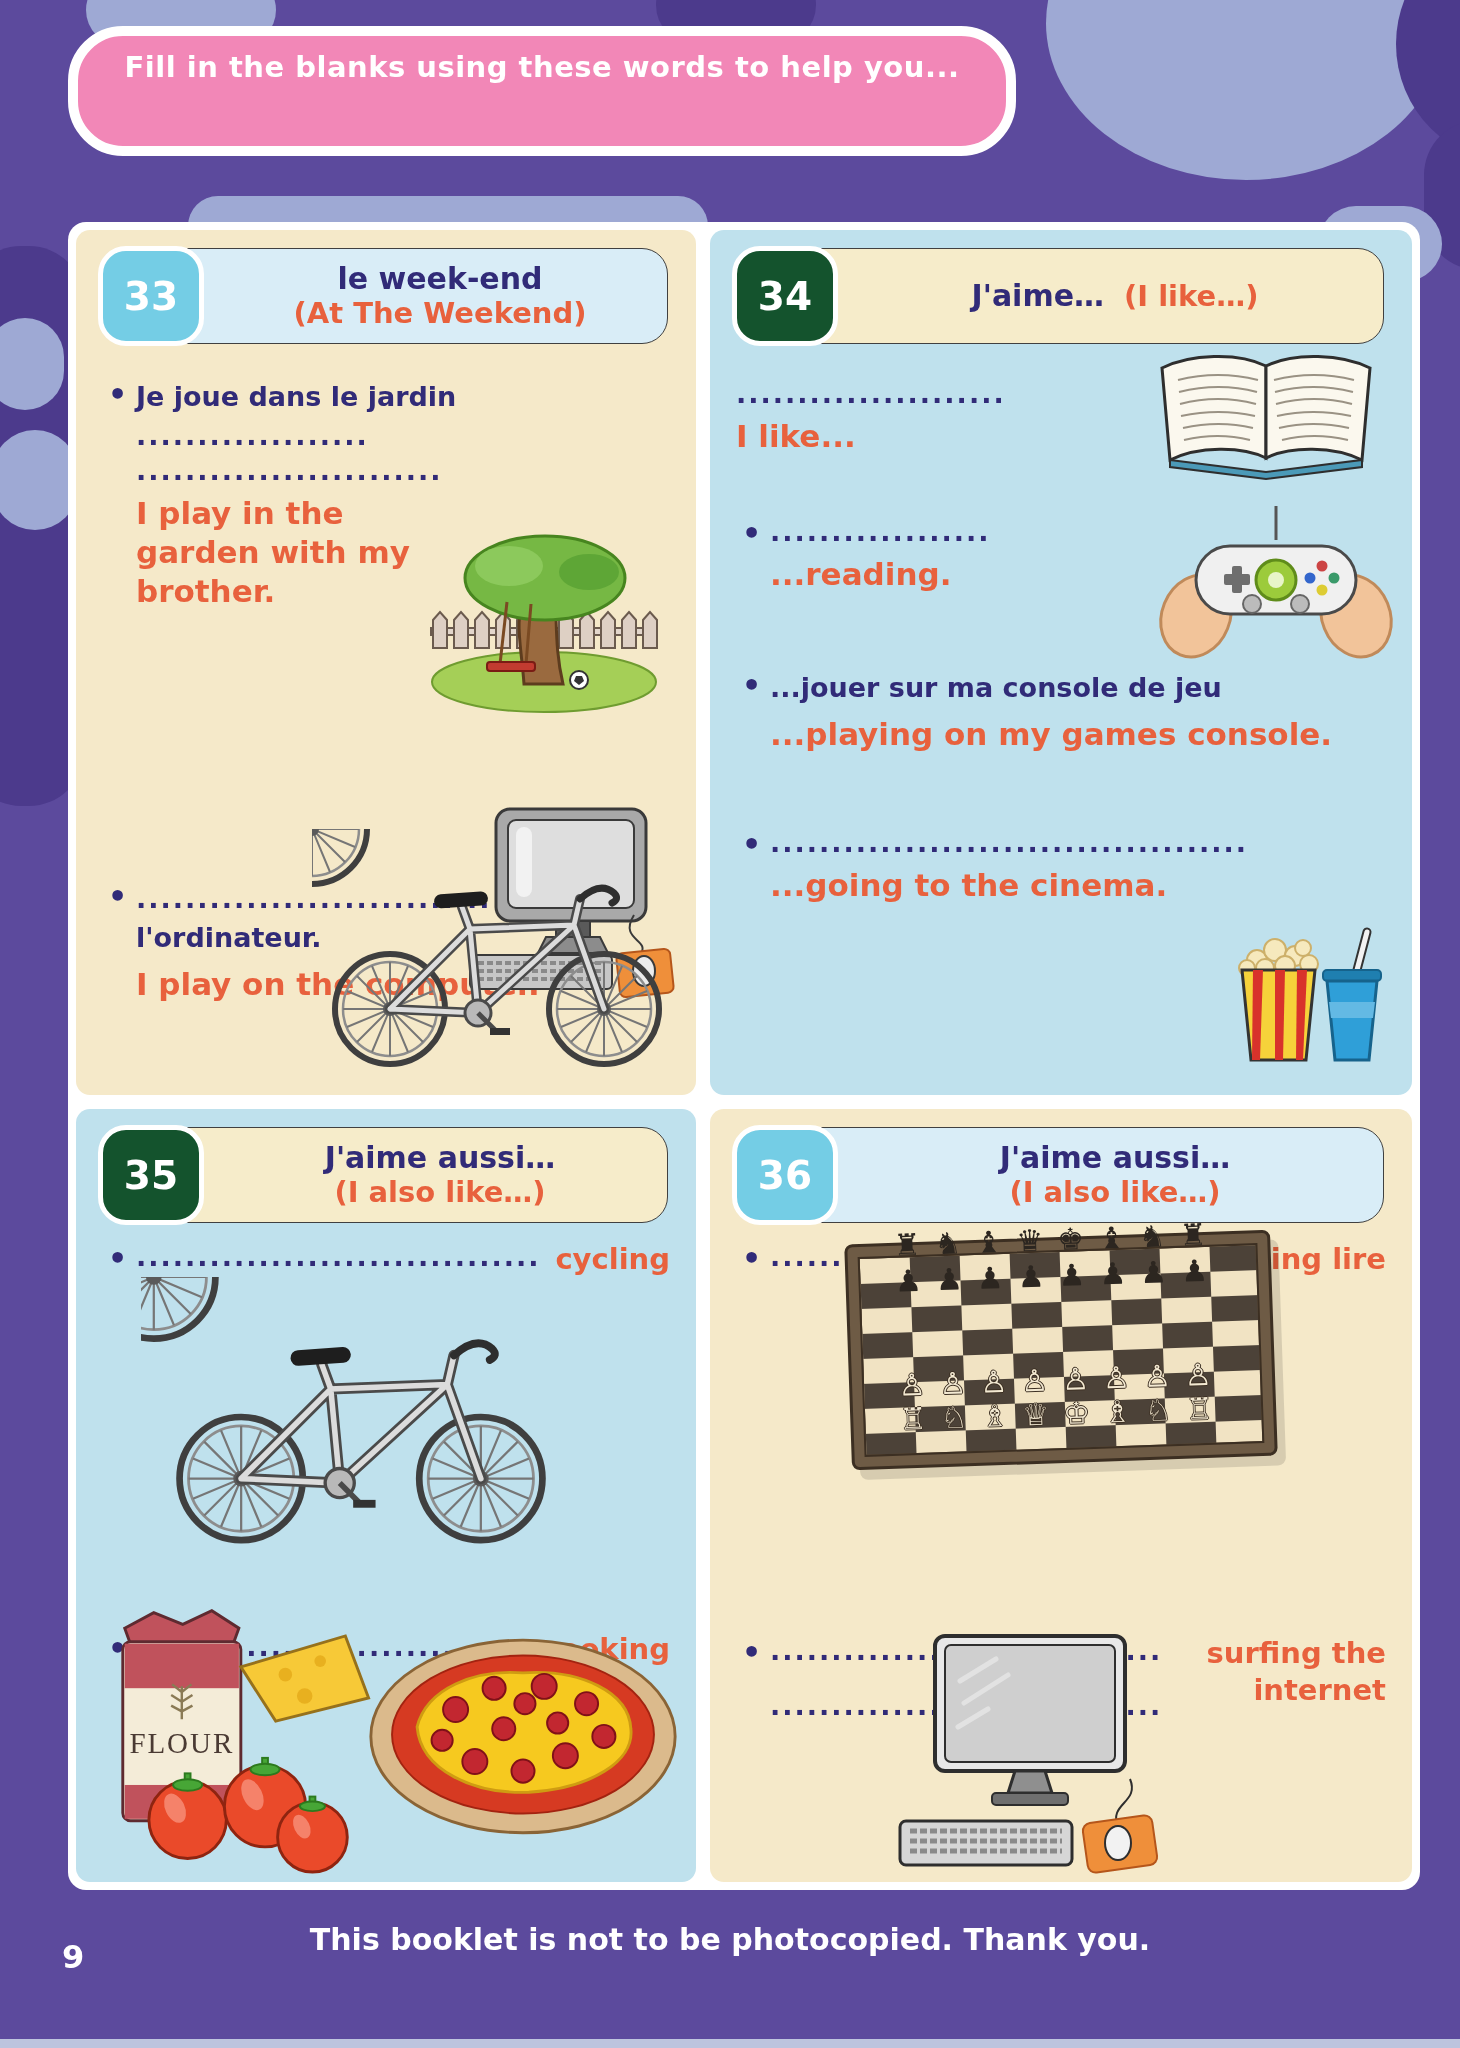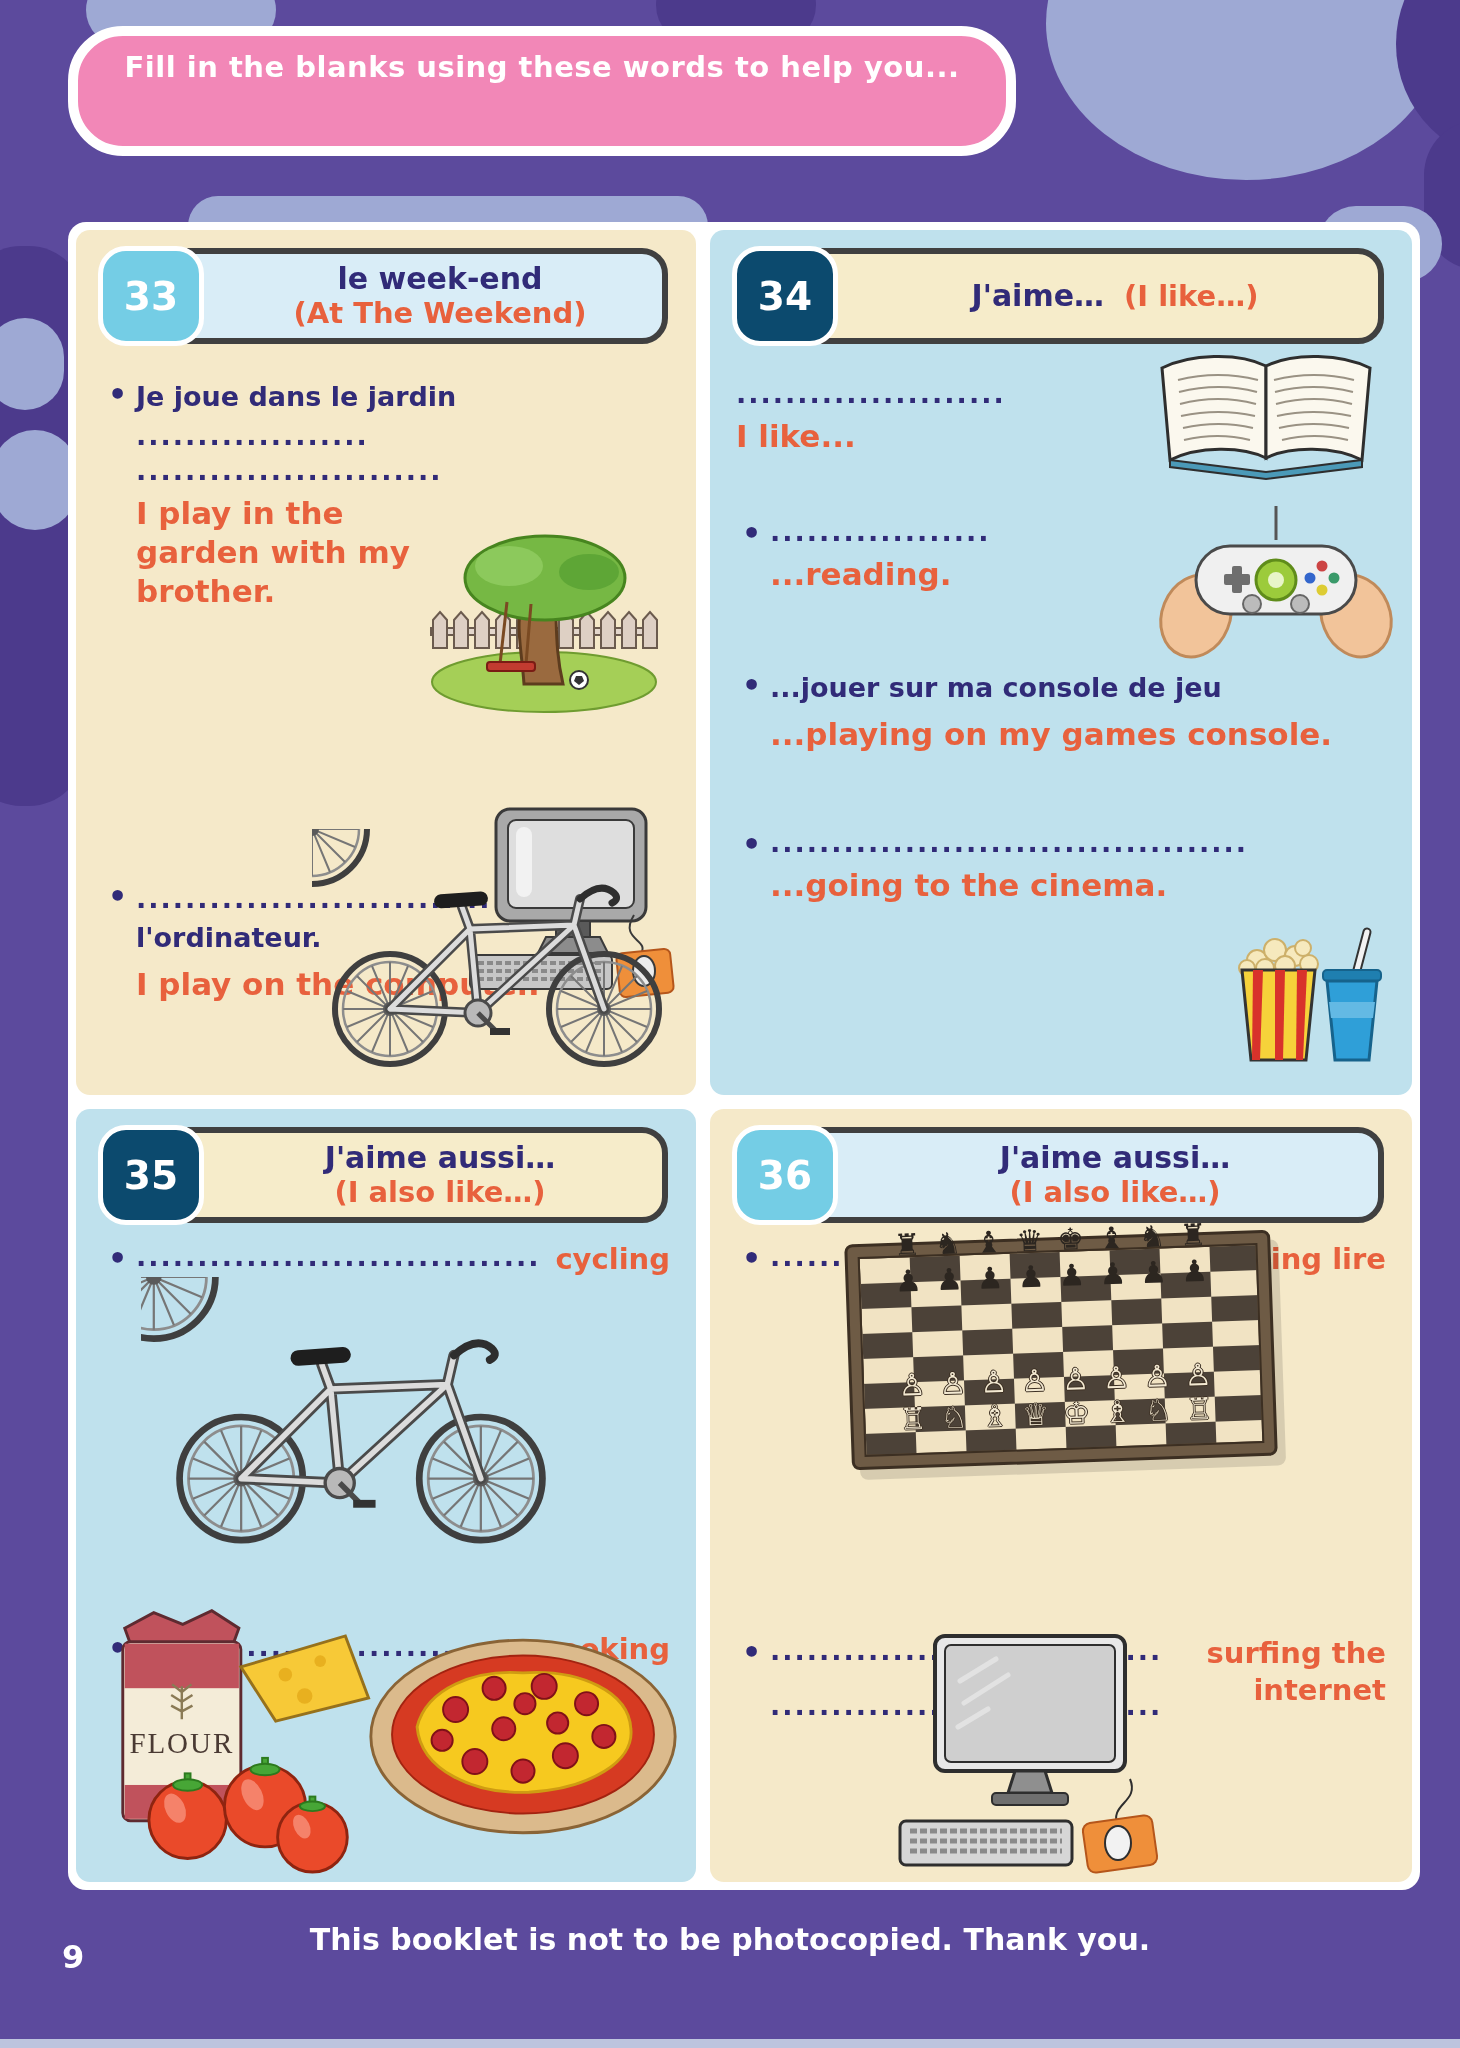--- a/index.html
+++ b/index.html
@@ -29,33 +29,33 @@
     padding:8px;display:grid;grid-template-columns:620px 702px;
     grid-template-rows:865px 773px;gap:14px;
   }
   .panel{border-radius:14px;position:relative;box-sizing:border-box;padding:18px 26px;overflow:hidden;}
   .panel.cream{background:#f5e9c9;}
   .panel.blue{background:#bfe1ed;}
   
   .sec-head{position:relative;height:96px;margin-bottom:14px;}
   .head-bar{
     position:absolute;left:14px;right:2px;top:0;height:96px;box-sizing:border-box;
-    border:6px solid #404040;border-radius:26px;
+    border:1px solid #404040;border-radius:26px;
     display:flex;flex-direction:column;justify-content:center;align-items:center;
     padding-left:96px;
   }
   .head-bar.hblue{background:#d9edf7;}
   .head-bar.hcream{background:#f6ecca;}
   .badge{
     position:absolute;left:-4px;top:-2px;width:106px;height:100px;box-sizing:border-box;
     border:5px solid #ffffff;border-radius:28px;color:#ffffff;font-weight:bold;font-size:39px;
     display:flex;align-items:center;justify-content:center;z-index:2;
   }
   .badge.cyan{background:#74cde5;}
-  .badge.yellow{background:#0c4a6e;}
+  .badge.yellow{background:#14532d;}
   .t-fr{color:#312b78;font-weight:bold;font-size:30px;line-height:1.15;}
   .t-en{color:#e8613d;font-weight:bold;font-size:29px;line-height:1.15;}
   .head-inline{display:flex;gap:20px;align-items:baseline;}
   
   .bullet{position:relative;padding-left:34px;margin-top:33px;}
   .bullet::before{content:"•";position:absolute;left:6px;top:0;color:#312b78;font-weight:bold;font-size:30px;}
   .fr{color:#312b78;font-weight:bold;font-size:27px;line-height:1.45;}
   .en{color:#e8613d;font-weight:bold;font-size:31px;line-height:1.25;margin-top:8px;}
   .dots{color:#312b78;font-weight:bold;font-size:27px;letter-spacing:2px;}
   .answer-row{display:flex;justify-content:space-between;align-items:flex-start;}

